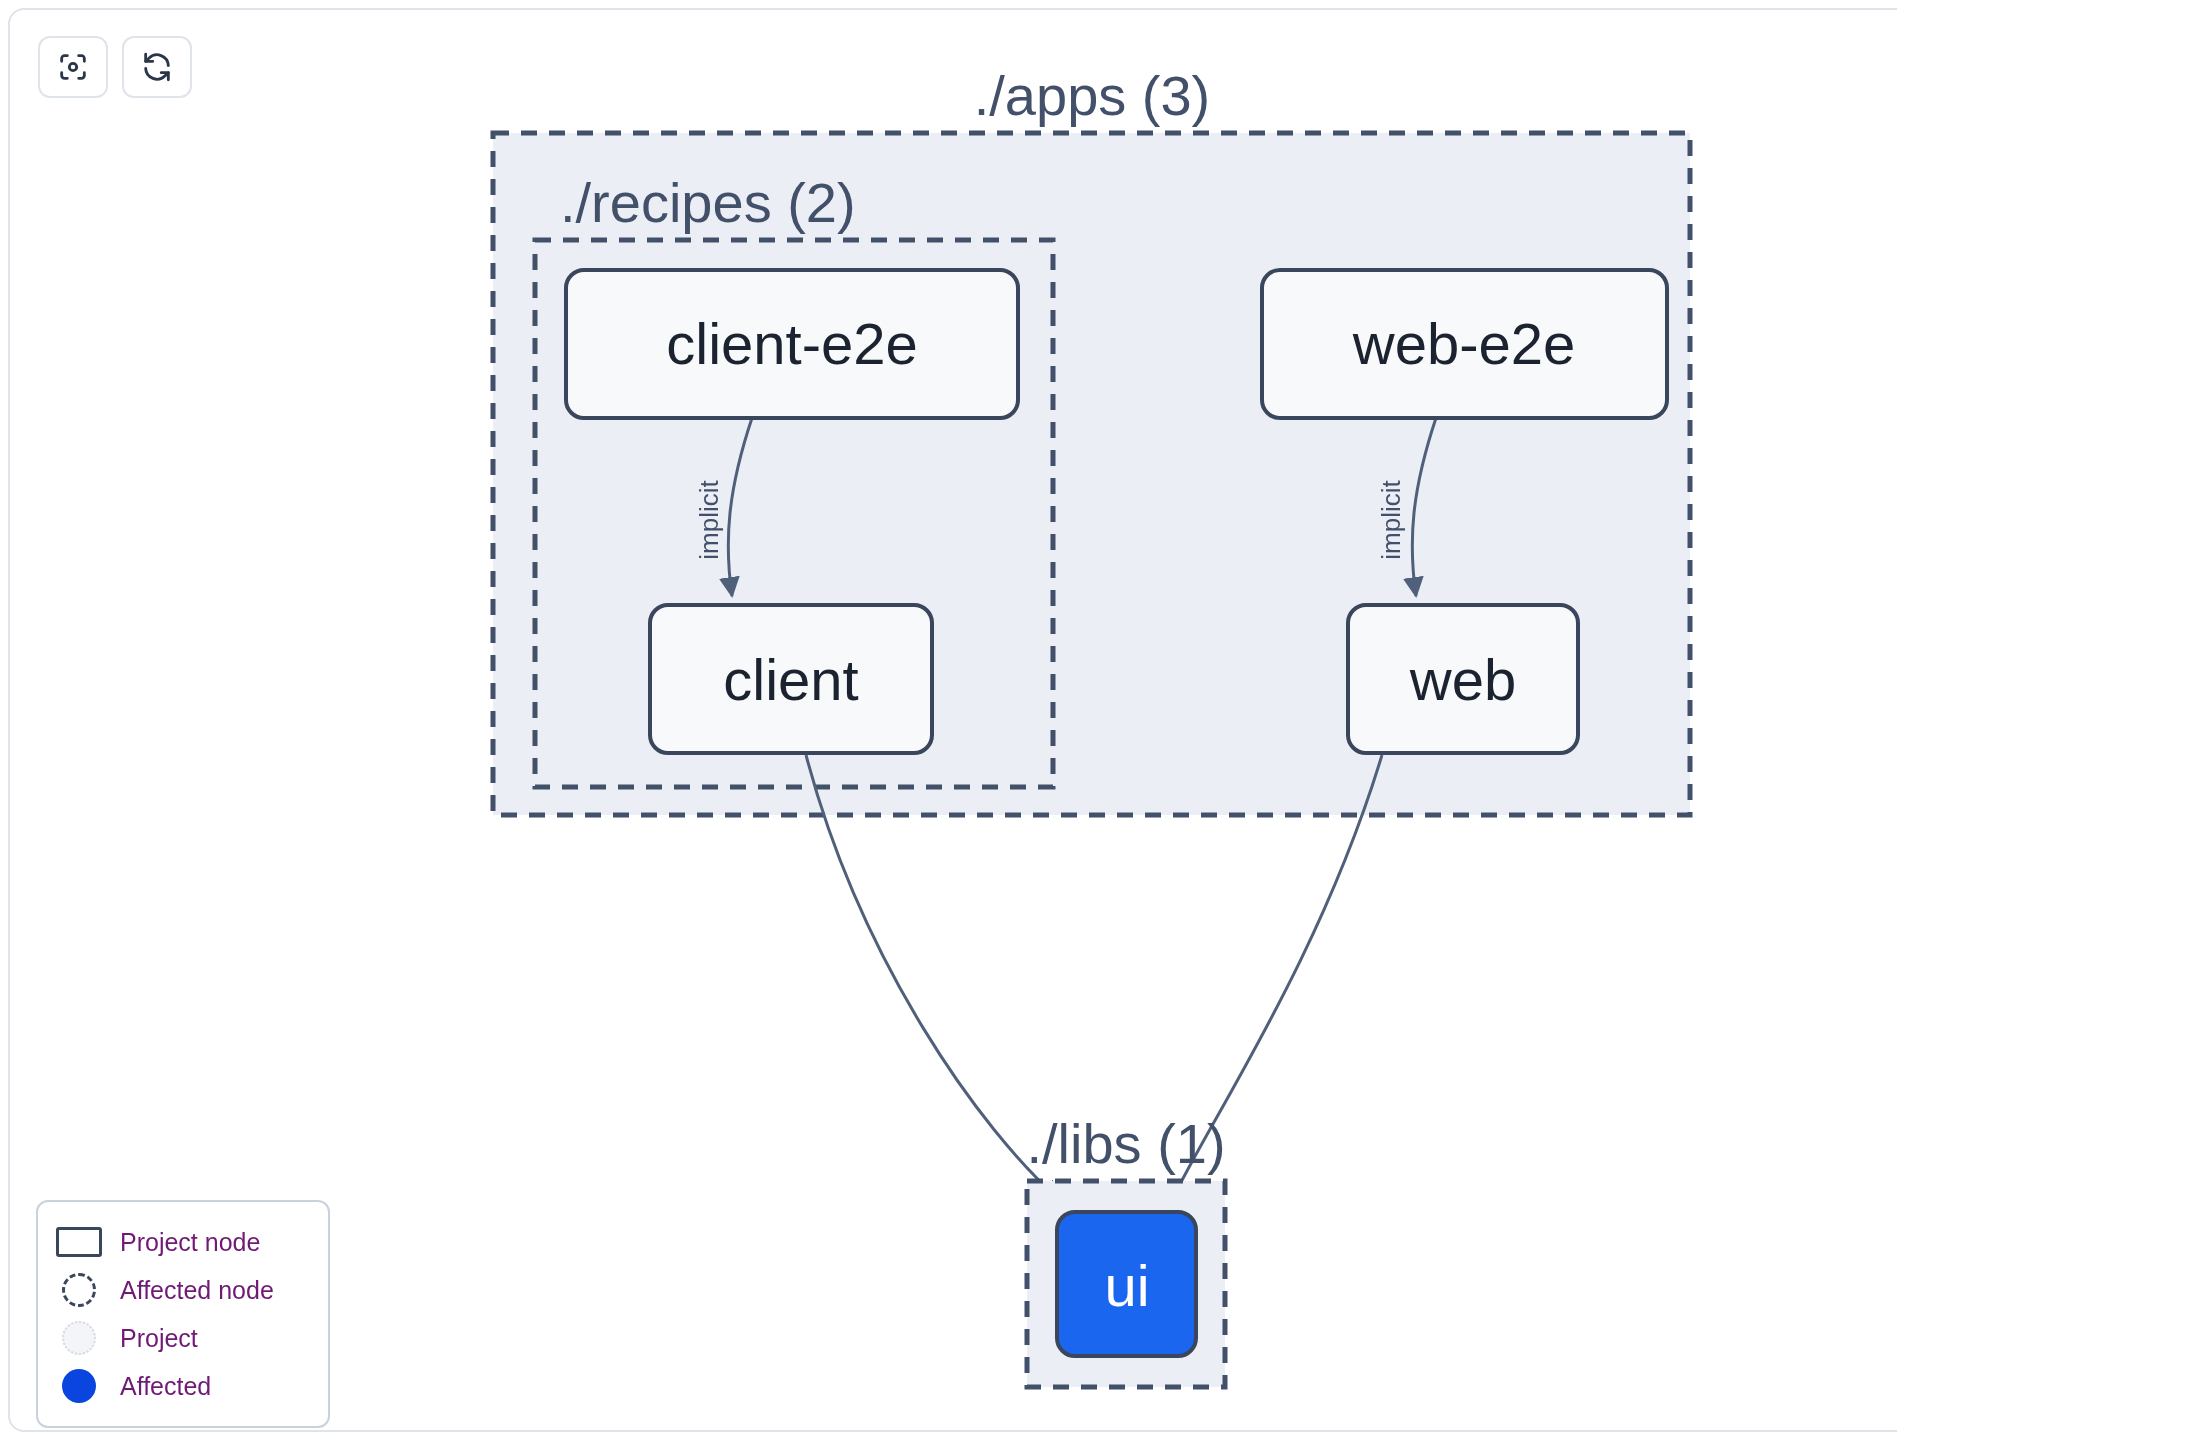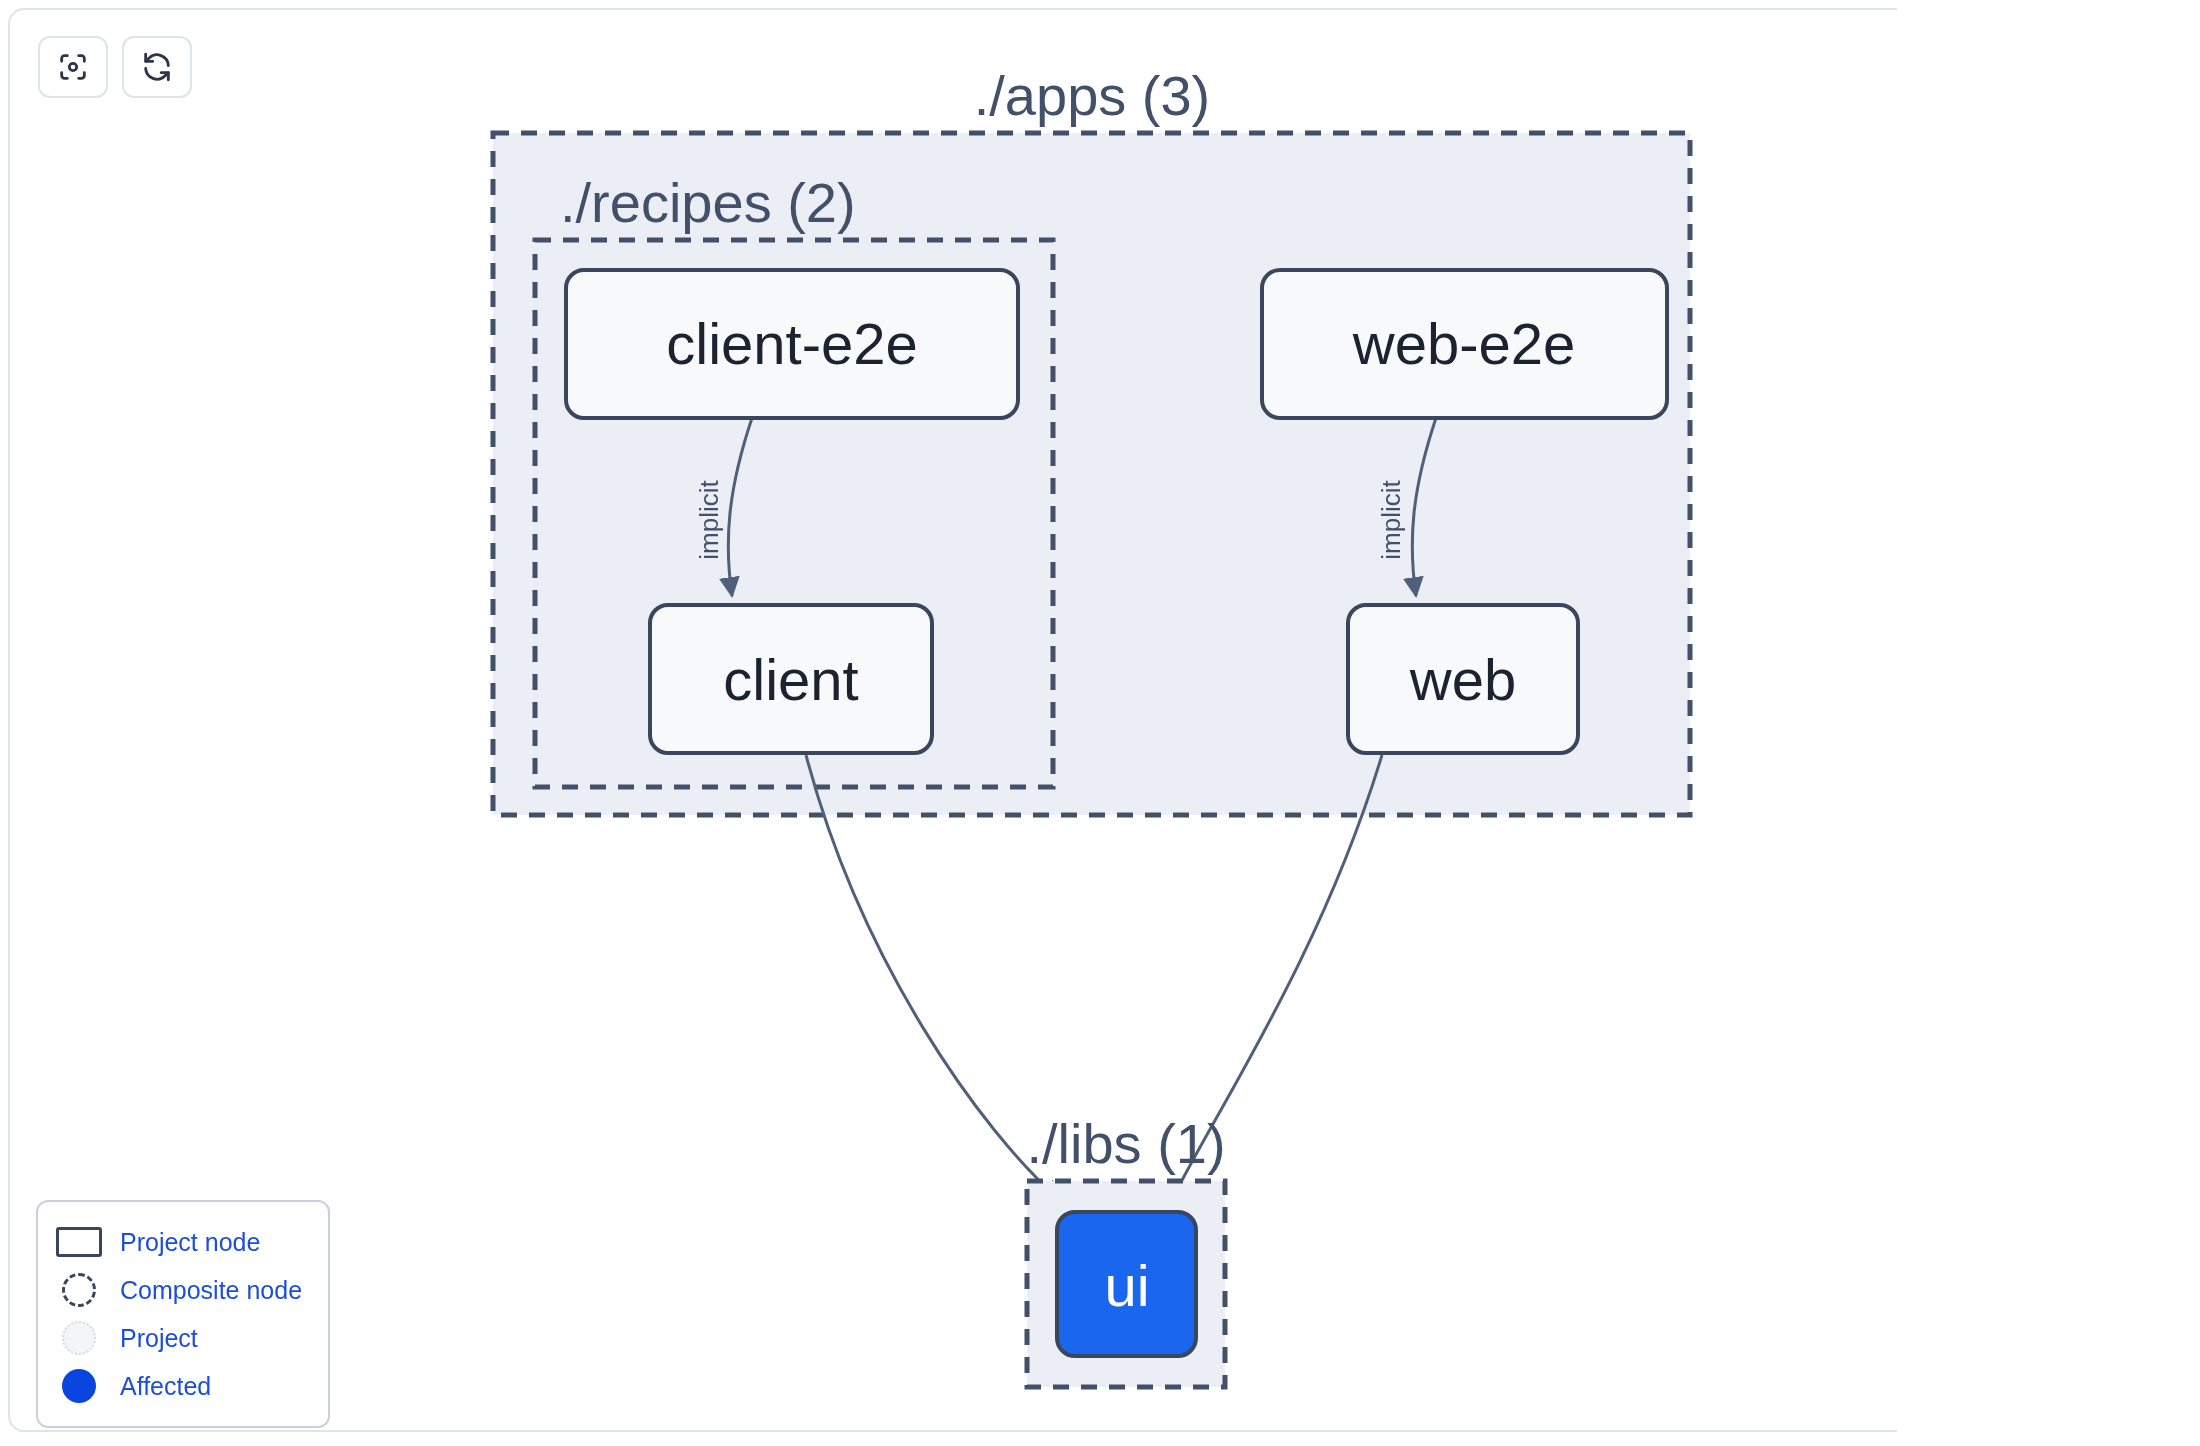--- a/index.html
+++ b/index.html
@@ -150,21 +150,21 @@
   }
   .gl-touched-circle {
     width: 34px;
     height: 34px;
     border-radius: 50%;
     background: #0a45e0;
   }
   .legend-text {
     font-family: "Liberation Sans", sans-serif;
     font-size: 25px;
-    color: #1d4ed8;
+    color: #701a75;
     white-space: nowrap;
   }
 </style>
 </head>
 <body>
 
 <div id="root">
   <div class="canvas-frame"></div>
 
   <div class="toolbar">
@@ -259,21 +259,21 @@
     <div class="legend-row">
       <span class="legend-glyph">
           <span class="gl-rect"></span>
         </span>
       <span class="legend-text">Project node</span>
     </div>
     <div class="legend-row">
       <span class="legend-glyph">
           <span class="gl-dashed-circle"></span>
         </span>
-      <span class="legend-text">Composite node</span>
+      <span class="legend-text">Affected node</span>
     </div>
     <div class="legend-row">
       <span class="legend-glyph">
           <span class="gl-affected-circle"></span>
         </span>
       <span class="legend-text">Project</span>
     </div>
     <div class="legend-row">
       <span class="legend-glyph">
           <span class="gl-touched-circle"></span>

